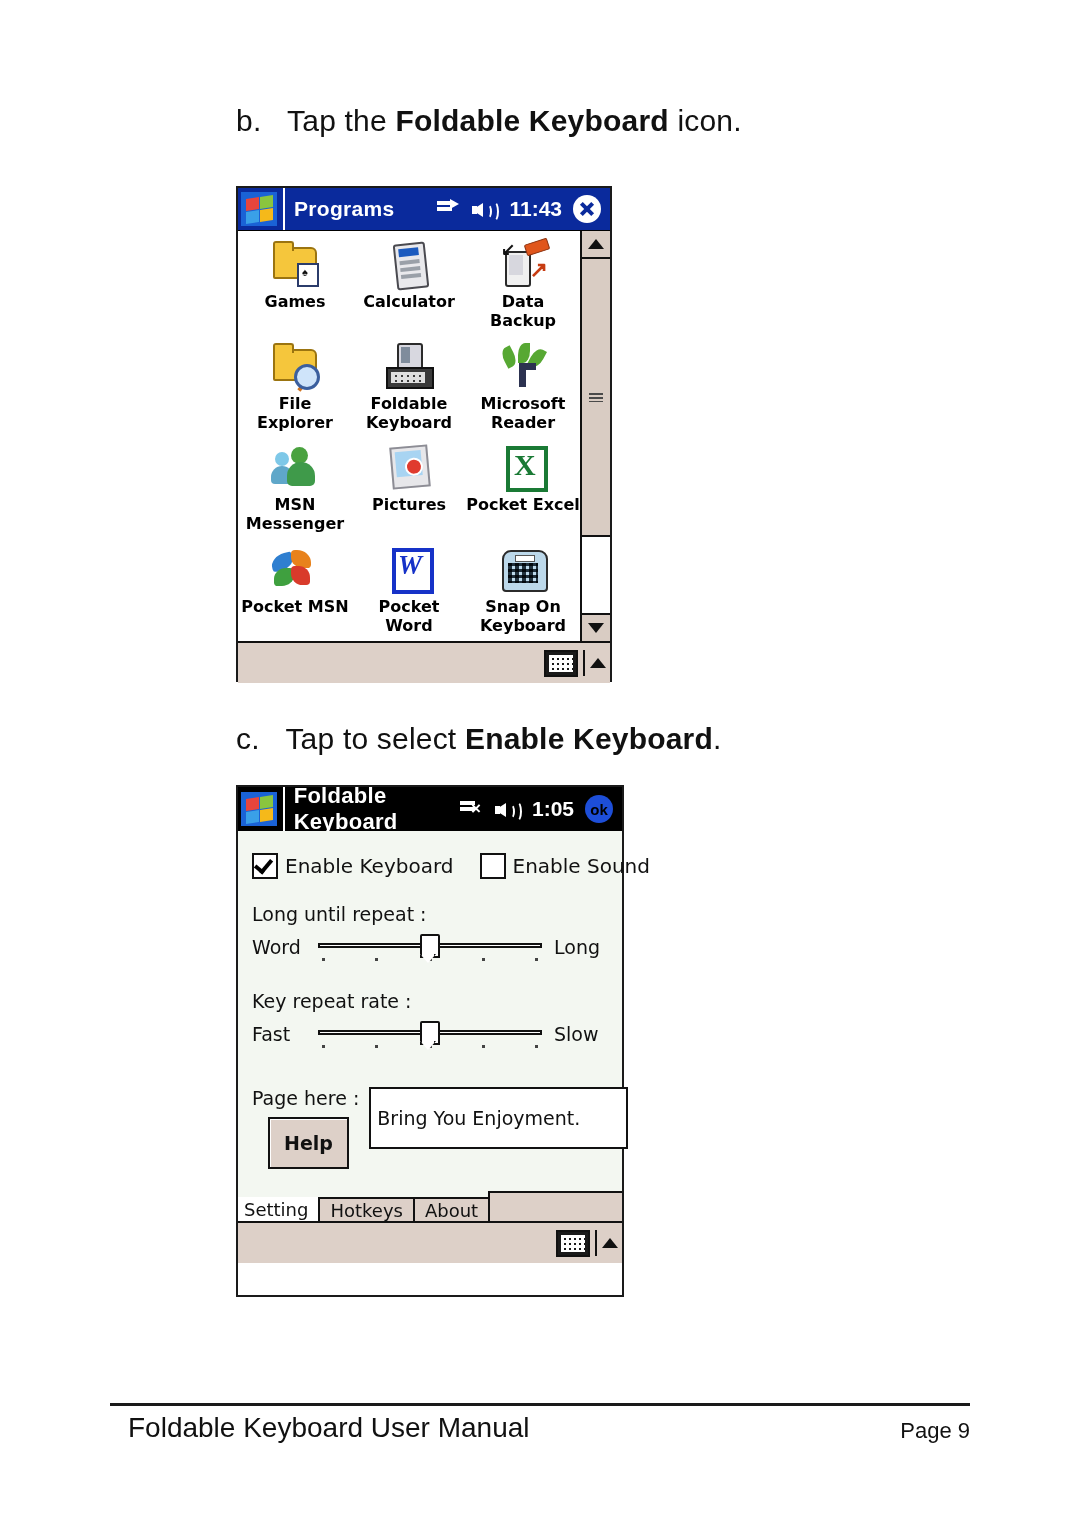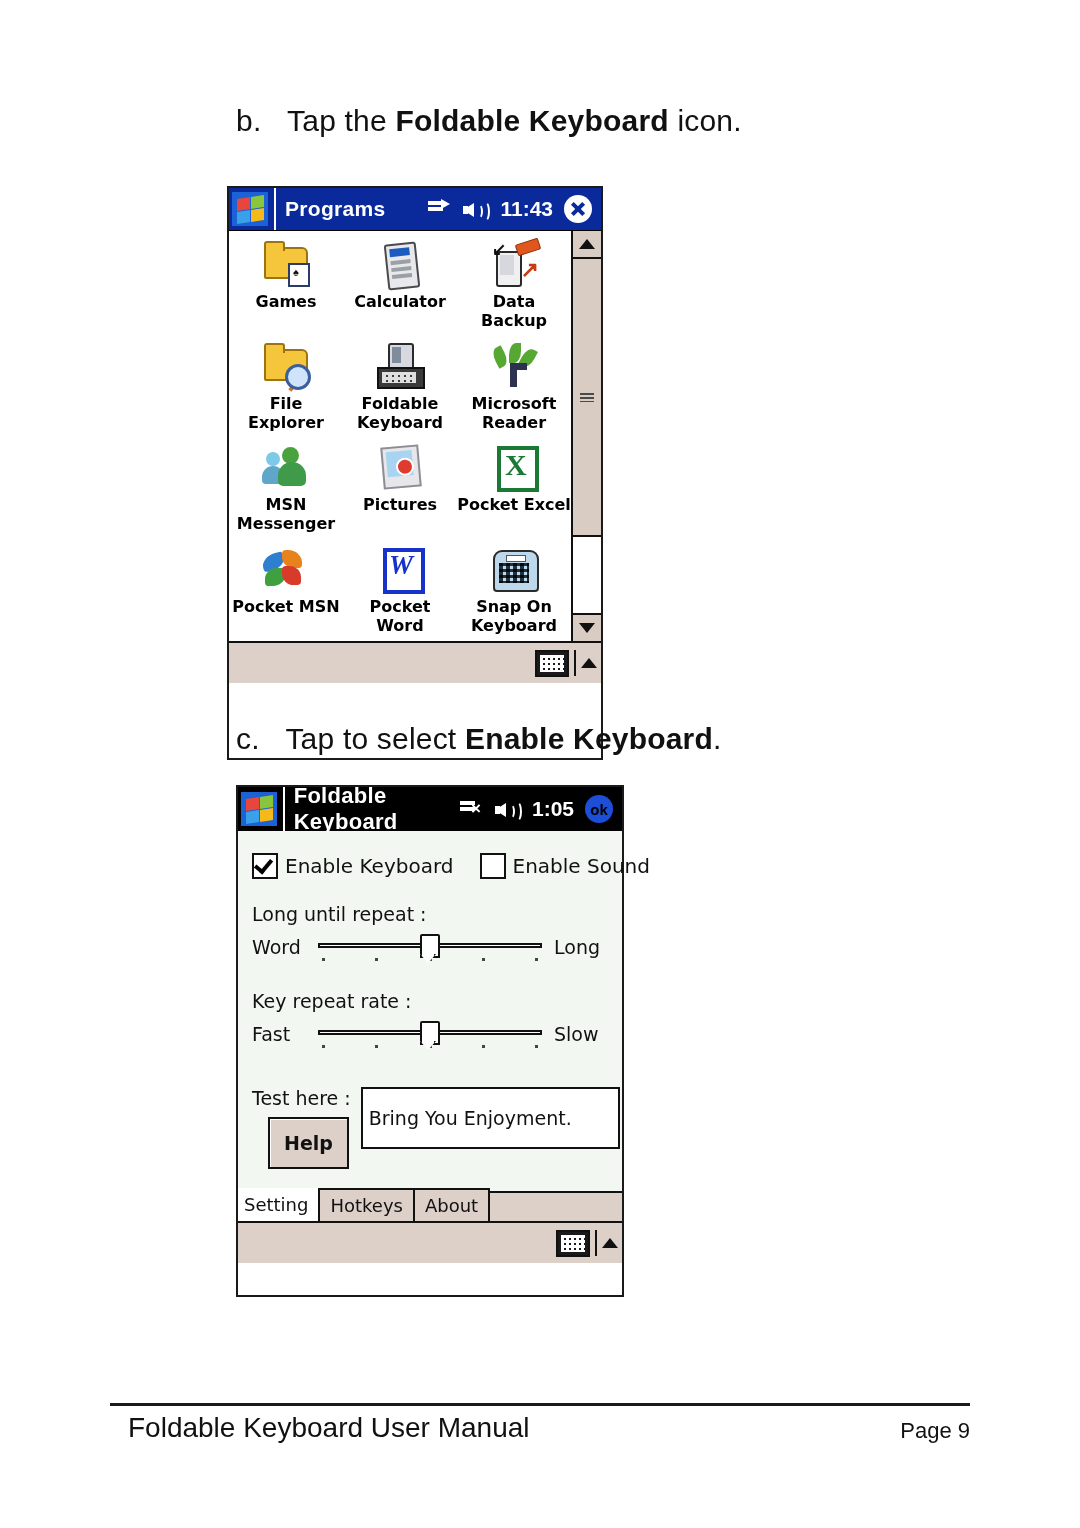--- a/index.html
+++ b/index.html
@@ -32,24 +32,24 @@
   
   .pda {
     position: absolute;
     box-sizing: border-box;
     border: 2px solid #1a1a1a;
     background: #ffffff;
   }
 
   
   #pda-programs {
-    left: 227px;
+    left: 236px;
     top: 186px;
     width: 376px;
-    height: 574px;
+    height: 496px;
   }
   .titlebar-blue {
     height: 42px;
     background: #0a2a9c;
     display: flex;
     align-items: center;
     position: relative;
     border-bottom: 1px solid #000;
   }
   .winlogo {
@@ -413,21 +413,21 @@
 
   .fk-tabs {
     position: absolute;
     left: 0; right: 0; bottom: 0;
     height: 34px;
     display: flex;
     align-items: flex-end;
     border-top: 0;
   }
   .fk-tab {
-    height: 33px;
+    height: 24px;
     display: flex; align-items: center;
     padding: 0 10px;
     font-size: 18px;
     color: #111;
     border: 2px solid #111;
     border-bottom: none;
     background: #ddd0c8;
     box-sizing: border-box;
     margin-left: -2px;
     font-family: "DejaVu Sans", sans-serif;
@@ -728,21 +728,21 @@
               <span></span>
           </span>
           <span class="slider-thumb" style="left:50%;"></span>
         </span>
         <span class="slider-side right">Slow</span>
       </div>
     </div>
 
     <div class="fk-test">
       <div class="fk-test-left">
-        <span class="fk-test-label">Test here :</span>
+        <span class="fk-test-label">Page here :</span>
         <button class="fk-help-btn">Help</button>
       </div>
       <input class="fk-test-input" type="text" value="Bring You Enjoyment." style="">
     </div>
 
     <div class="fk-tabs">
       <div class="fk-tab active">Setting</div>
       <div class="fk-tab">Hotkeys</div>
       <div class="fk-tab">About</div>
       <div class="fk-tab-filler"></div>

